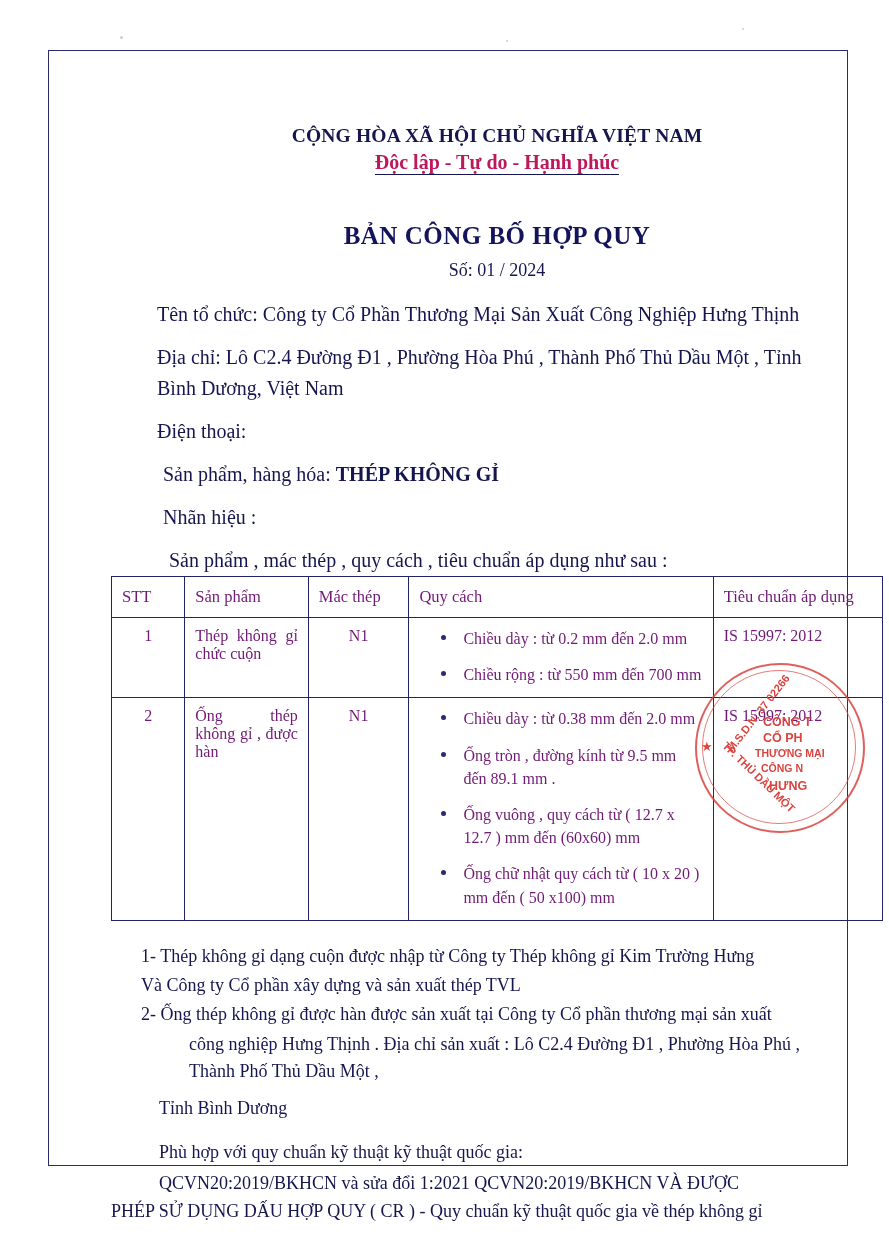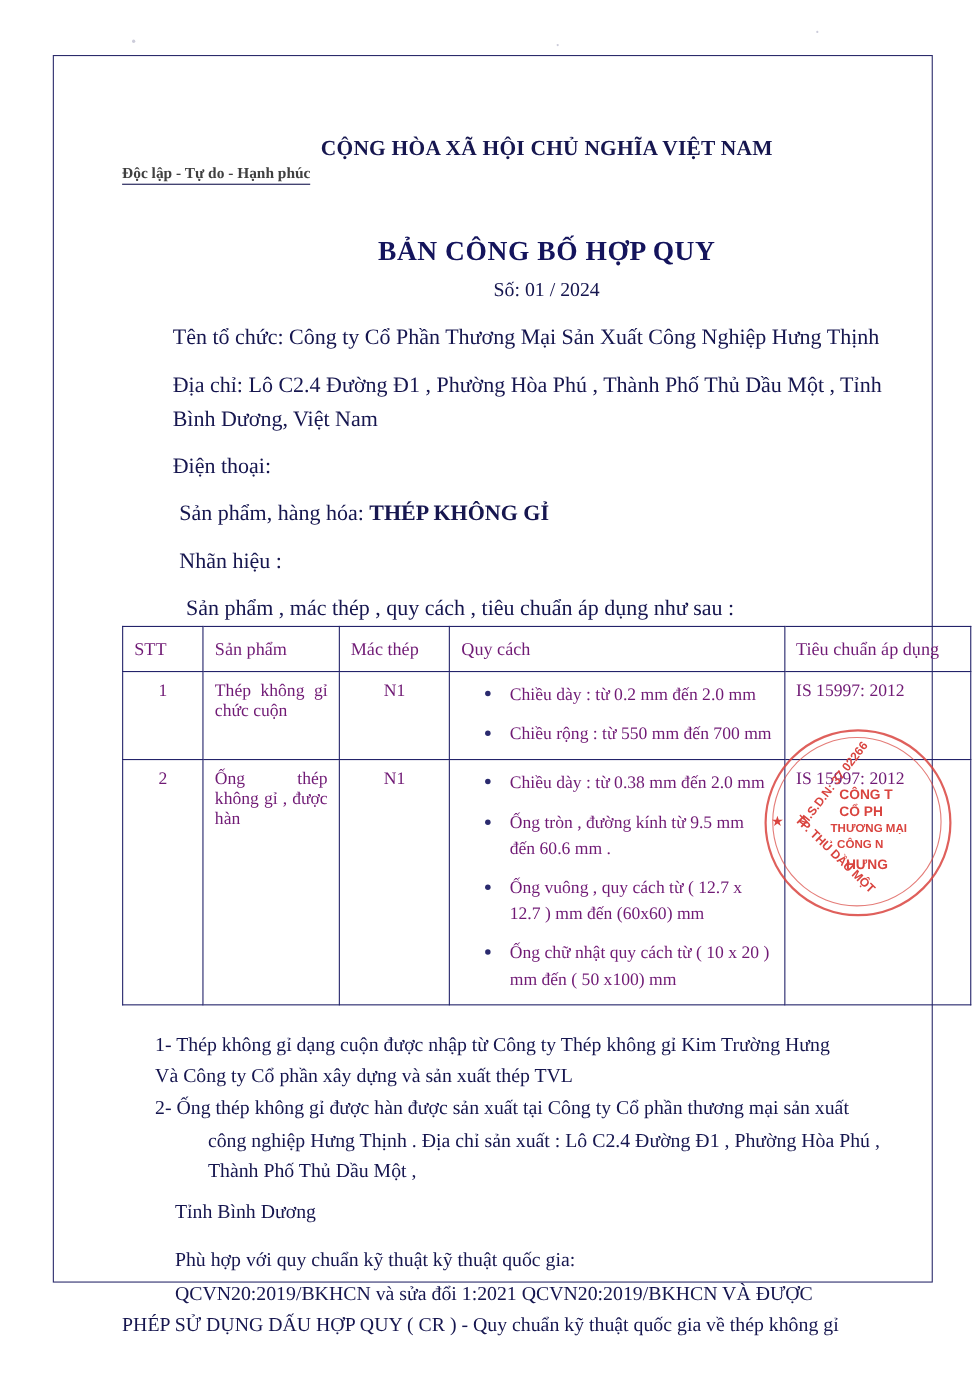--- a/index.html
+++ b/index.html
@@ -47,24 +47,24 @@
   
   .nat-title {
     text-align: center;
     font-weight: bold;
     font-size: 19.5px;
     letter-spacing: 0.2px;
     color: #16164f;
     margin-top: 12px;
   }
   .nat-sub {
-    text-align: left;
+    text-align: center;
     font-weight: bold;
-    font-size: 14px;
-    color: #404040;
+    font-size: 20px;
+    color: #be185d;
     margin-top: 4px;
   }
   .nat-sub span.u {
     border-bottom: 1.4px solid #16164f;
     padding-bottom: 1px;
   }
 
   .main-title {
     text-align: center;
     font-weight: bold;
@@ -289,21 +289,21 @@
             </td>
             <td>IS 15997: 2012</td>
           </tr>
           <tr>
             <td class="c-stt">2</td>
             <td class="jt">Ống thép không gỉ , được hàn</td>
             <td class="c-mac">N1</td>
             <td>
               <ul class="quy">
                 <li>Chiều dày : từ 0.38 mm đến 2.0 mm</li>
-                <li>Ống tròn , đường kính từ 9.5 mm đến 60.6 mm .</li>
+                <li>Ống tròn , đường kính từ 9.5 mm đến 89.1 mm .</li>
                 <li>Ống vuông , quy cách từ ( 12.7 x 12.7 ) mm đến (60x60) mm</li>
                 <li>Ống chữ nhật quy cách từ ( 10 x 20 ) mm đến ( 50 x100) mm</li>
               </ul>
             </td>
             <td>IS 15997: 2012</td>
           </tr>
         </tbody>
       </table>
 
       <div class="notes">

